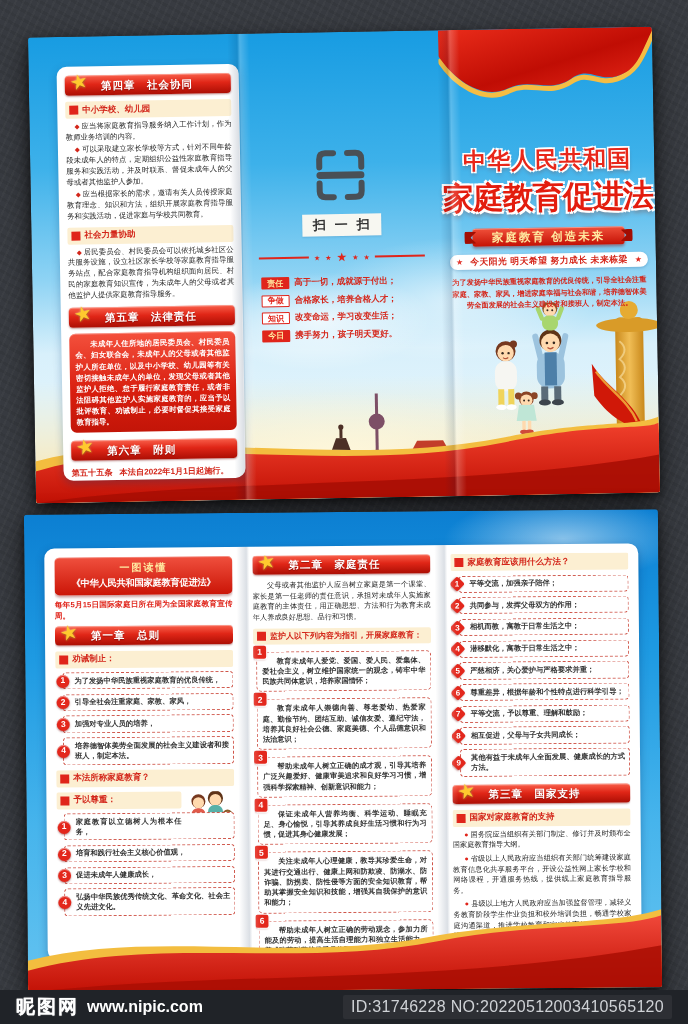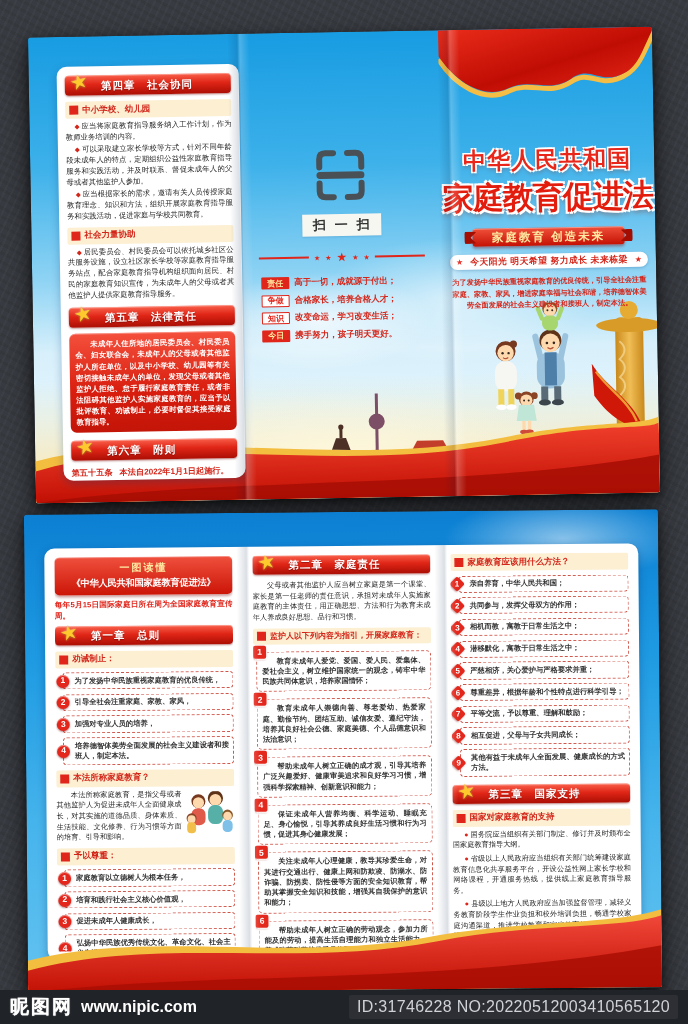--- a/index.html
+++ b/index.html
@@ -117,21 +117,21 @@
   .m-item{position:relative;margin:4.5px 0 4.5px 8px;border:1px dashed #cf5448;border-radius:4px;
     padding:2.5px 4px 2.5px 10px;font-size:7.3px;font-weight:bold;color:#333;line-height:1.4;text-align:justify;background:#fff;}
   .n-diamond{position:absolute;left:-8px;top:50%;width:11px;height:11px;background:#e3271c;
     transform:translateY(-50%) rotate(45deg);border-radius:2px;box-shadow:0 1px 2px rgba(120,0,0,.5);}
   .n-diamond span{display:block;transform:rotate(-45deg);color:#fff;font-size:8px;font-weight:bold;
     text-align:center;line-height:11px;}
   .sp{margin:3px 0;font-size:7.2px;line-height:1.48;color:#262626;text-align:justify;text-indent:1.6em;}
   .p2-wave{position:absolute;left:0;bottom:0;z-index:9;}
   
   .wm-bar{position:absolute;left:0;top:990px;width:688px;height:34px;background:#202328;
-    display:flex;align-items:center;padding:0 10px;box-sizing:border-box;}
+    display:flex;align-items:center;padding:0 16px;box-sizing:border-box;}
   .wm-site{color:#fff;font-weight:900;font-size:19px;letter-spacing:2px;text-shadow:0 0 1px #fff;}
   .wm-url{color:#fff;font-weight:bold;font-size:16px;margin-left:8px;}
   .wm-meta{margin-left:auto;color:#cfd2d6;font-size:16px;background:rgba(255,255,255,.06);
     padding:3px 8px;border-radius:2px;letter-spacing:.3px;}
 </style>
 </head>
 <body>
 
 <div class="stage">
 
@@ -405,21 +405,20 @@
             <circle cx="31" cy="7" r="7.6" fill="#5f3317"></circle>
               <circle cx="31" cy="8.8" r="6" fill="#ffd9ae"></circle>
             <rect x="23.5" y="14" width="15" height="19" rx="6.5" fill="#57b0a8"></rect>
             <circle cx="7" cy="27" r="5" fill="#8a4426"></circle>
               <circle cx="7" cy="28" r="4" fill="#ffd9ae"></circle>
             <rect x="2.5" y="31" width="9" height="11" rx="4" fill="#f2c04a"></rect>
             <circle cx="43" cy="24" r="5.4" fill="#8a5a2a"></circle>
               <circle cx="43" cy="25" r="4.3" fill="#ffd9ae"></circle>
             <rect x="38" y="29" width="10" height="12" rx="4.4" fill="#7ec0e8"></rect>
           </svg>
-          <span>本法所称家庭教育，是指父母或者其他监护人为促进未成年人全面健康成长，对其实施的道德品质、身体素质、生活技能、文化修养、行为习惯等方面的培育、引导和影响。</span>
         </div>
         <div class="sub-bar">
           <span class="sq"></span>
           <span class="sub-text">予以尊重：</span>
         </div>
         <div class="d-item"><span class="n-circle">1</span><span>家庭教育以立德树人为根本任务，</span></div>
         <div class="d-item"><span class="n-circle">2</span><span>培育和践行社会主义核心价值观，</span></div>
         <div class="d-item"><span class="n-circle">3</span><span>促进未成年人健康成长，</span></div>
         <div class="d-item"><span class="n-circle">4</span><span>弘扬中华民族优秀传统文化、革命文化、社会主义先进文化。</span></div>
       </div>
@@ -442,21 +441,21 @@
         <div class="box-item"><span class="n-square">6</span><span>帮助未成年人树立正确的劳动观念，参加力所能及的劳动，提高生活自理能力和独立生活能力，养成吃苦耐劳的优秀品格和热爱劳动的良好习惯。</span></div>
       </div>
 
       <div class="col colR">
         <div class="sub-bar" style="margin-top:0;">
           <span class="sq"></span>
           <span class="sub-text">家庭教育应该用什么方法？</span>
         </div>
         <div class="m-item"><span class="n-diamond">
               <span>1</span>
-            </span><span>亲自养育，中华人民共和国；</span></div>
+            </span><span>平等交流，加强亲子陪伴；</span></div>
         <div class="m-item"><span class="n-diamond">
               <span>2</span>
             </span><span>共同参与，发挥父母双方的作用；</span></div>
         <div class="m-item"><span class="n-diamond">
               <span>3</span>
             </span><span>相机而教，寓教于日常生活之中；</span></div>
         <div class="m-item"><span class="n-diamond">
               <span>4</span>
             </span><span>潜移默化，寓教于日常生活之中；</span></div>
         <div class="m-item"><span class="n-diamond">

